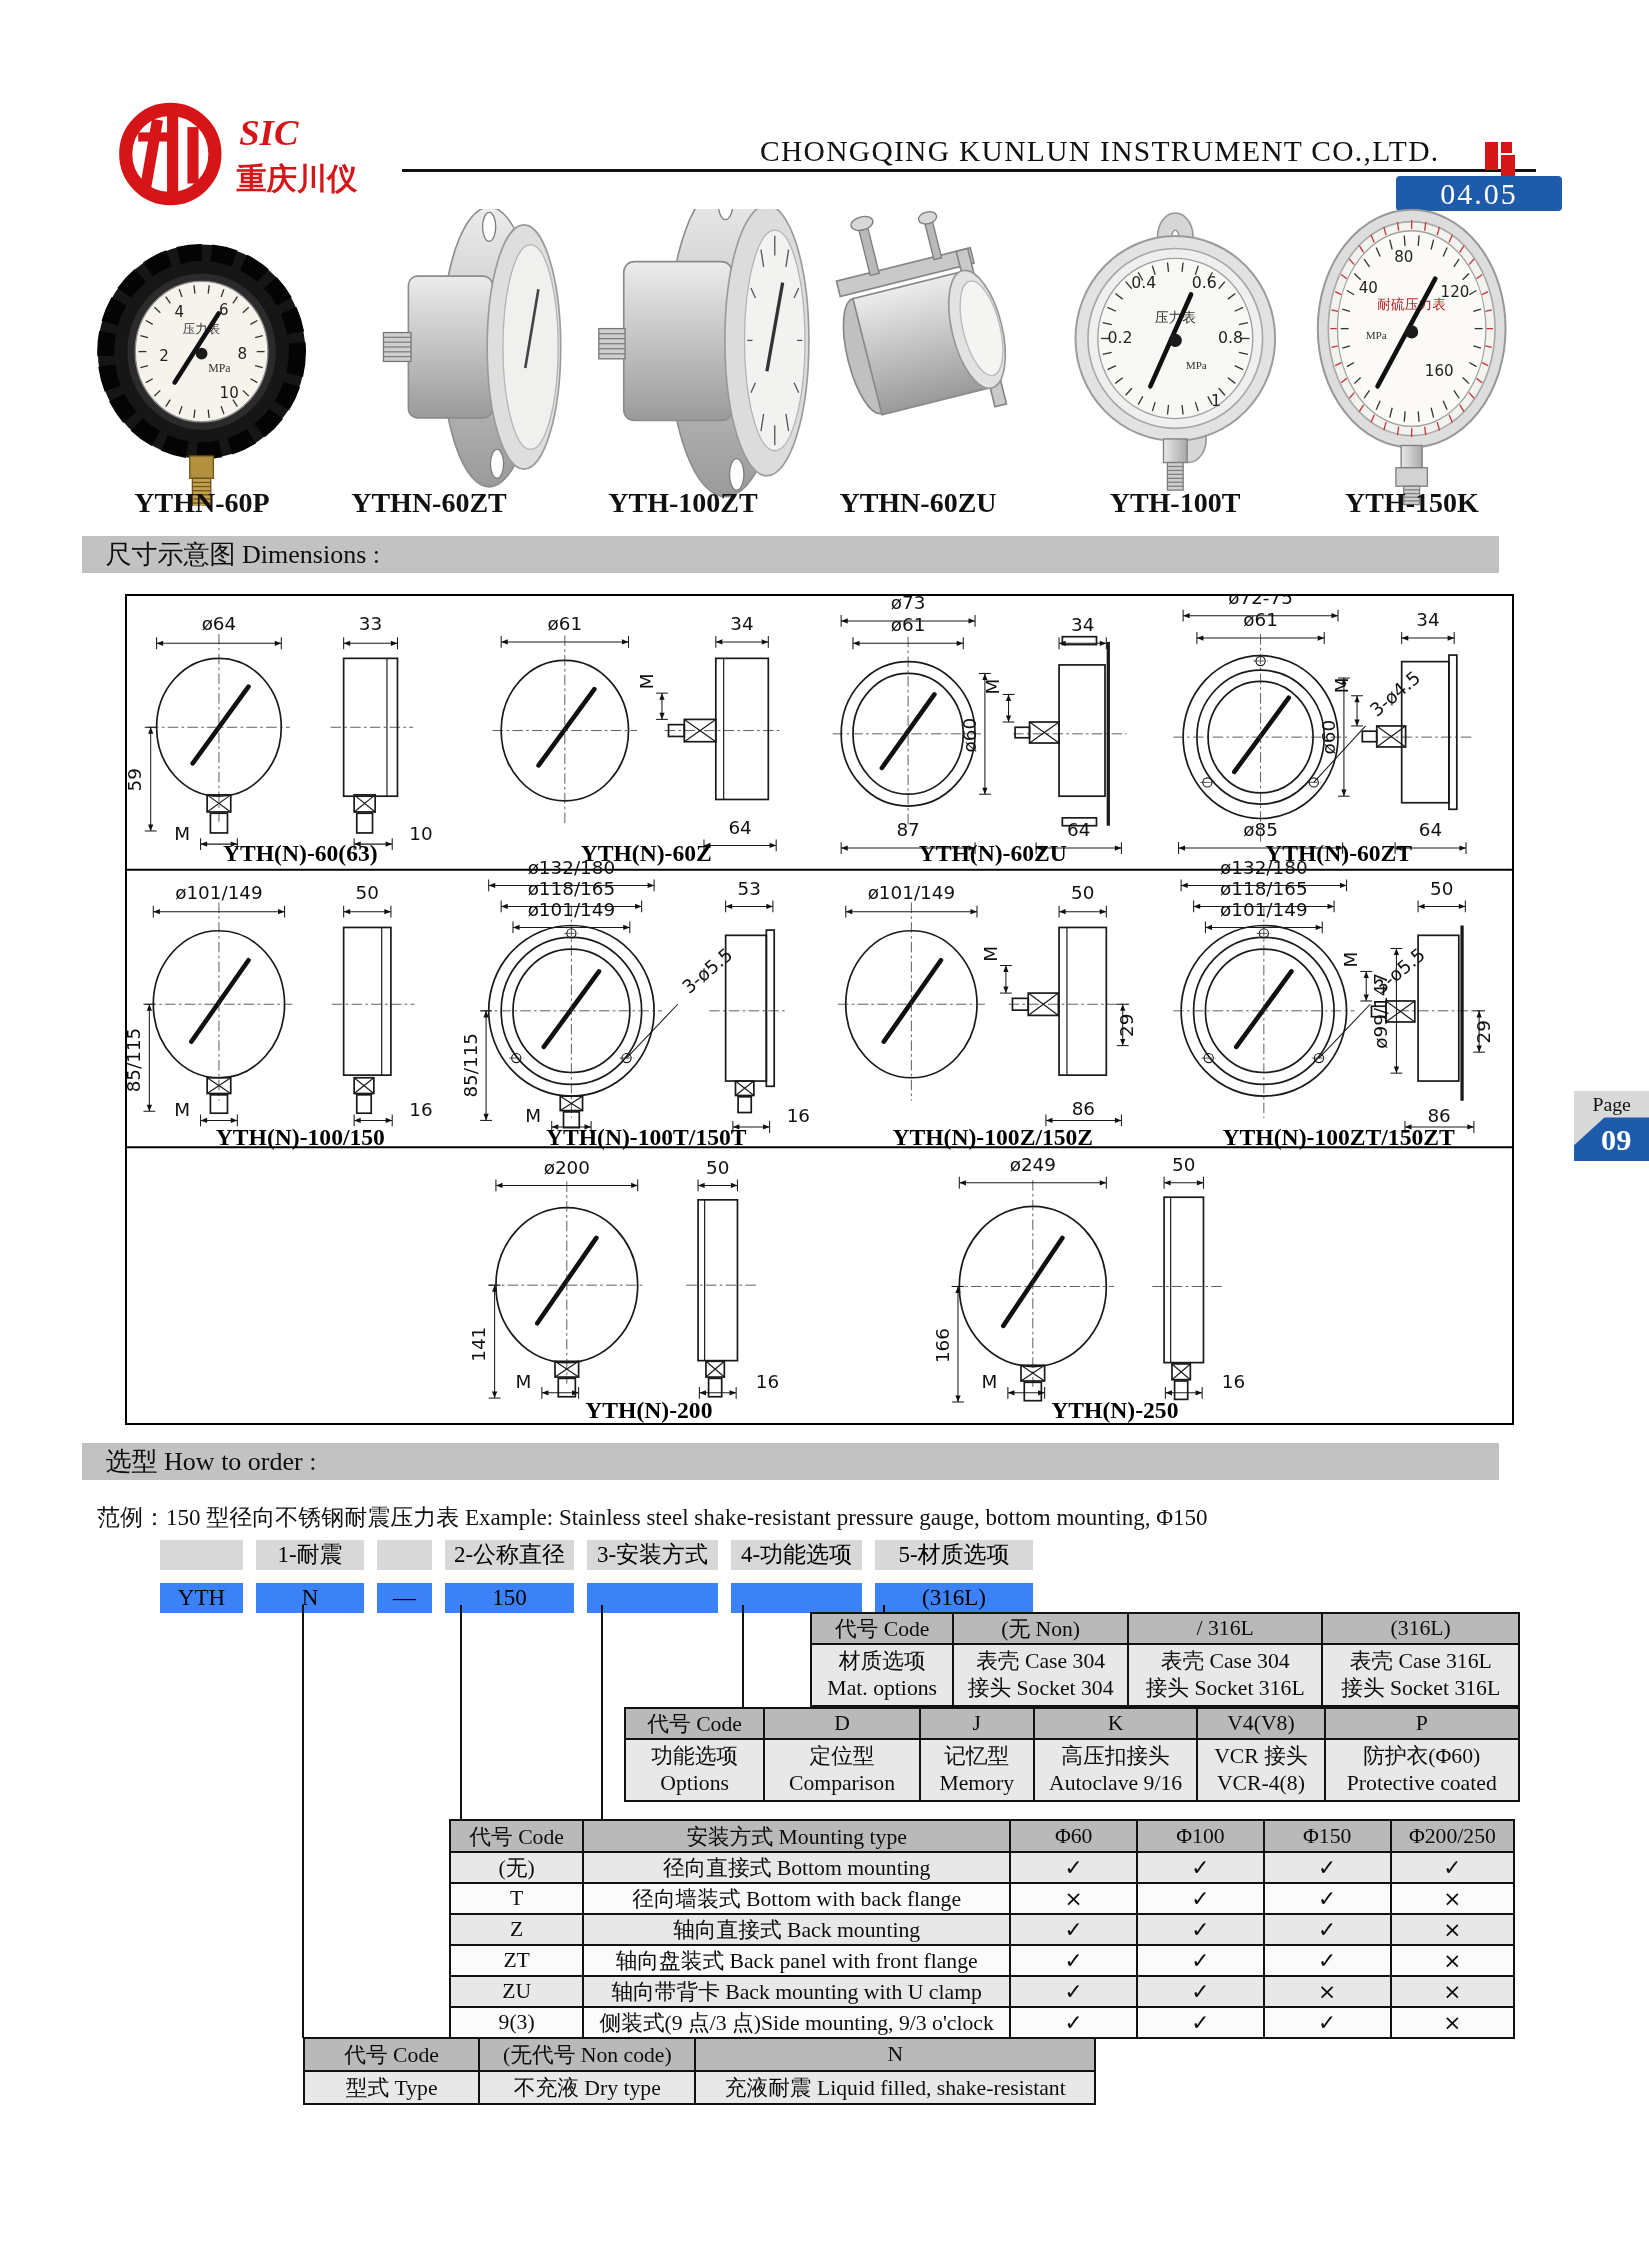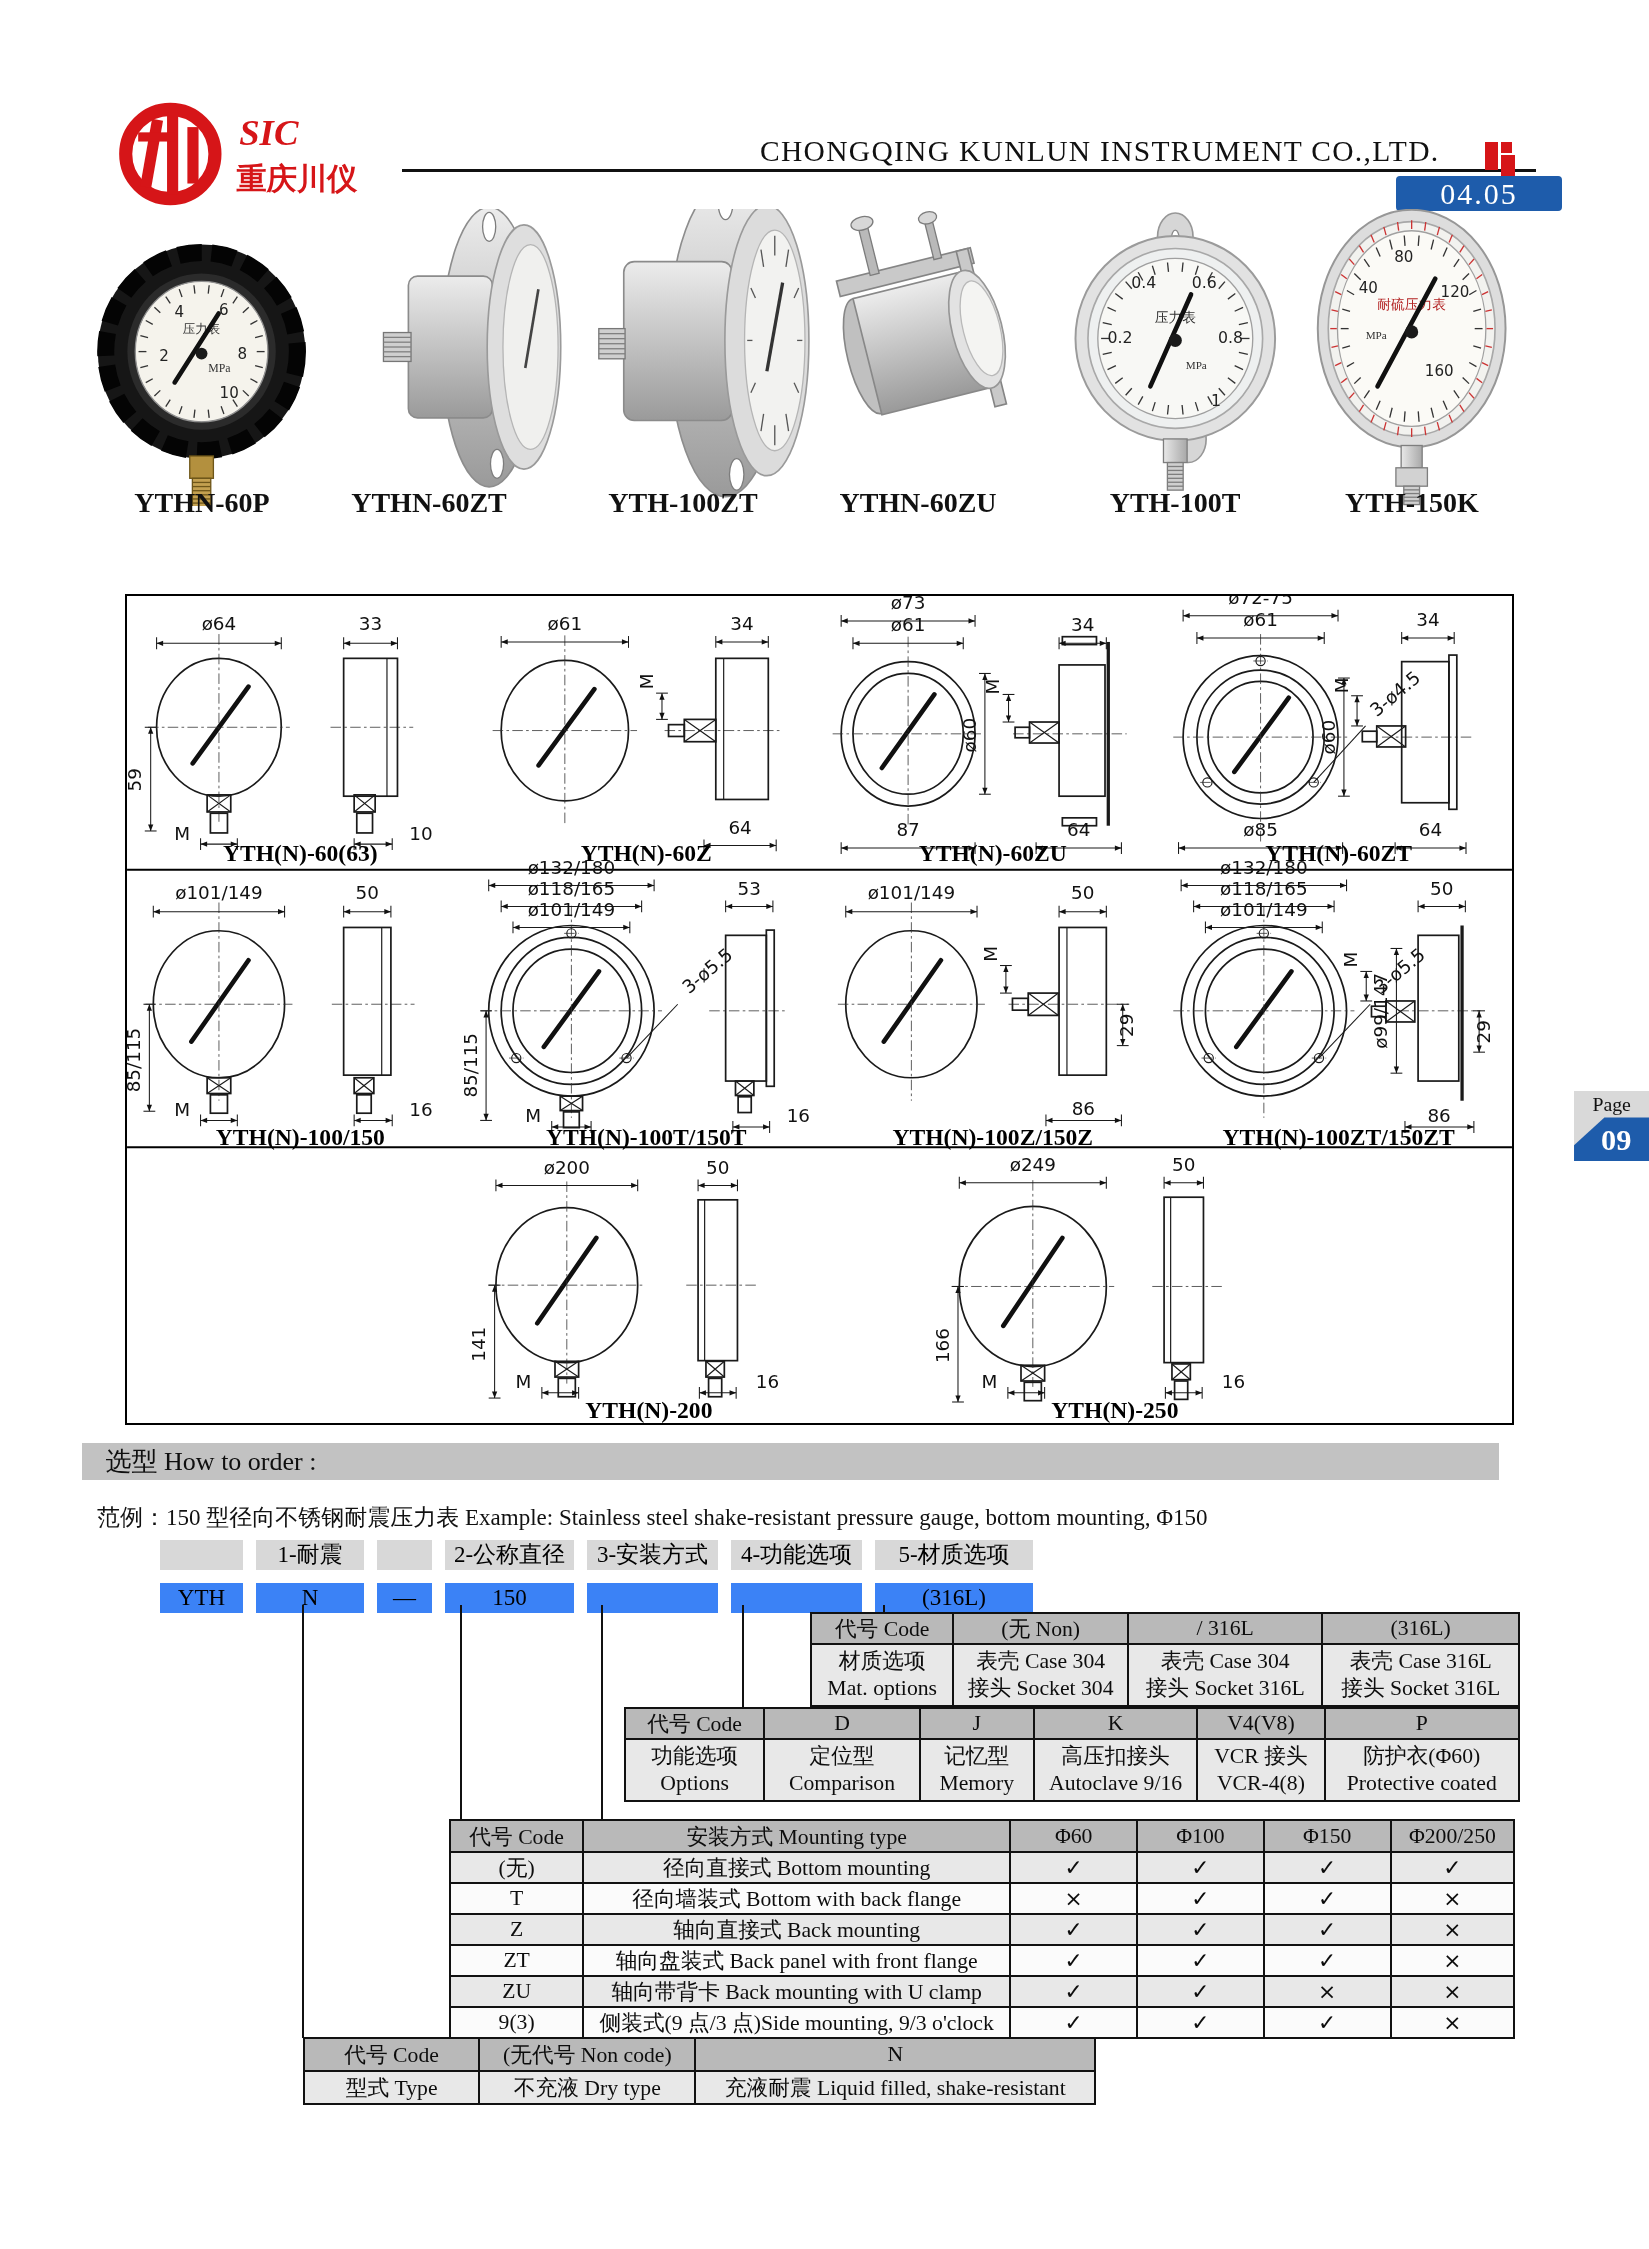--- a/index.html
+++ b/index.html
@@ -374,20 +374,21 @@
     </g>
   </svg>
 
   <div class="abs prod-label" style="left:202px;top:487px;">YTHN-60P</div>
   <div class="abs prod-label" style="left:429px;top:487px;">YTHN-60ZT</div>
   <div class="abs prod-label" style="left:683px;top:487px;">YTH-100ZT</div>
   <div class="abs prod-label" style="left:918px;top:487px;">YTHN-60ZU</div>
   <div class="abs prod-label" style="left:1175px;top:487px;">YTH-100T</div>
   <div class="abs prod-label" style="left:1412px;top:487px;">YTH-150K</div>
 
+  <div class="abs section-bar" style="top:536px;">尺寸示意图 Dimensions :</div>
 
   <div class="abs" id="dim-box">
     <svg id="dims-svg" width="1385" height="827" viewBox="0 0 2110 1260">
         <line x1="0" y1="417" x2="2110" y2="417" stroke="#000" stroke-width="3"></line>
         <line x1="0" y1="840" x2="2110" y2="840" stroke="#000" stroke-width="3"></line>
         <g transform="translate(0,0)">
           <ellipse cx="140" cy="200" rx="95" ry="105" class="ol"></ellipse>
           <line x1="100" y1="255" x2="185" y2="138" class="needle"></line>
           <line x1="32" y1="200" x2="248" y2="200" class="cl"></line>
           <line x1="140" y1="58" x2="140" y2="345" class="cl"></line>

